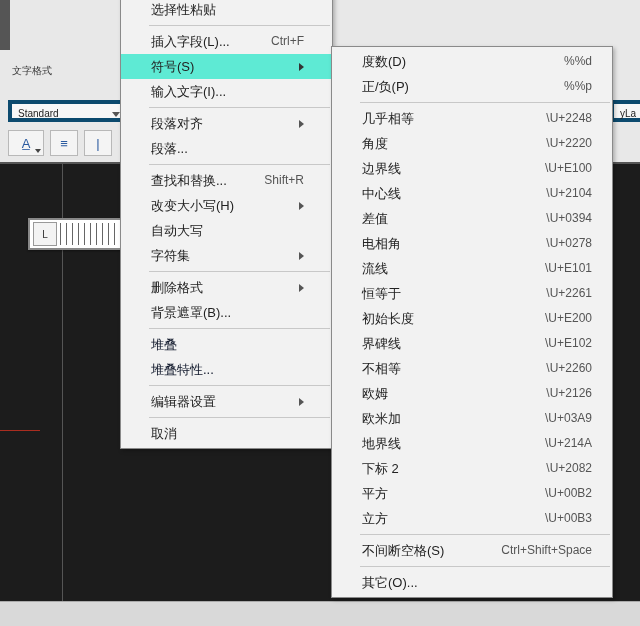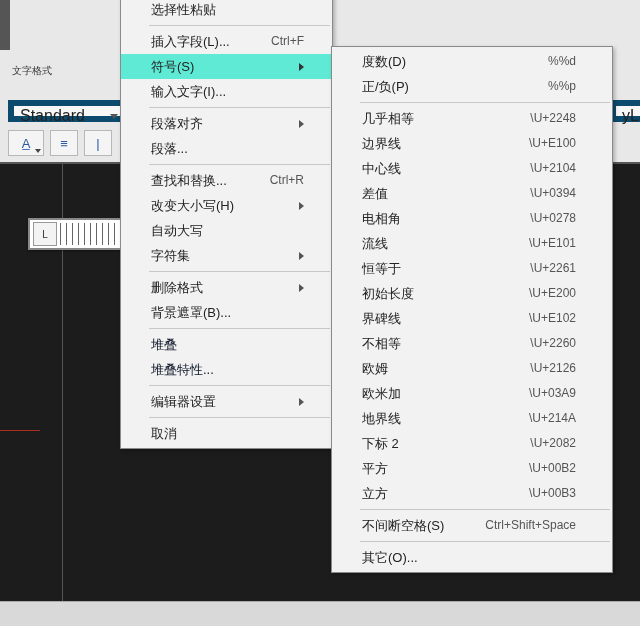--- a/index.html
+++ b/index.html
@@ -1,21 +1,21 @@
 <!DOCTYPE html>
 <html><head>
 <meta charset="utf-8">
 <style>
   html,body{margin:0;padding:0;font-family:"Microsoft YaHei","SimSun",Arial,sans-serif;font-size:13px;background:#3a3a3a;overflow:hidden}
   .stage{position:relative;width:640px;height:626px;background:#404040}
   
   .top-band{position:absolute;left:0;top:0;width:640px;height:162px;background:#e8e8e8}
   .top-band .edge{position:absolute;left:0;top:0;width:10px;height:50px;background:#555}
   .panel-lbl{position:absolute;left:12px;top:64px;color:#333;font-size:10px}
-  .combo{position:absolute;height:22px;background:#f7f7f7;border:6px solid #0c4a6e;box-sizing:border-box;font-size:16px;line-height:20px;padding:0 16px 0 6px;color:#222}
+  .combo{position:absolute;height:22px;background:#f7f7f7;border:4px solid #0c4a6e;box-sizing:border-box;font-size:10px;line-height:20px;padding:0 16px 0 6px;color:#222}
   .combo::after{content:"";position:absolute;right:4px;top:8px;border-left:4px solid transparent;border-right:4px solid transparent;border-top:5px solid #555}
   #combo1{left:8px;top:100px;width:120px}
   #combo2{left:610px;top:100px;width:60px}
   .tool-row{position:absolute;left:8px;top:128px;height:30px;display:flex;align-items:center;gap:6px}
   .tbtn{width:26px;height:24px;border:1px solid #b8b8b8;background:#f4f4f4;display:flex;align-items:center;justify-content:center;font-size:13px;color:#2a5aa0;position:relative}
   .tbtn .dd{position:absolute;right:2px;bottom:2px;border-left:3px solid transparent;border-right:3px solid transparent;border-top:4px solid #444}
   .tbtn.wide{width:34px}
   
   .dark{position:absolute;left:0;top:162px;width:640px;height:438px;background:#1c1c1c;border-top:2px solid #555}
   .dark .vline{position:absolute;left:62px;top:0;width:0;height:438px;border-left:1px solid #555}
@@ -29,21 +29,21 @@
   .menu{position:absolute;background:#f2f2f2;border:1px solid #8a8a8a;box-shadow:2px 2px 4px rgba(0,0,0,.25);padding:2px 0;min-width:210px}
   .mi{height:25px;line-height:25px;padding:0 28px 0 30px;color:#222;white-space:nowrap;display:flex;justify-content:space-between;align-items:center}
   .mi.hover{background:#5eead4}
   .mi.disabled{color:#0f172a}
   .mi .shc{color:#555;font-size:12px;margin-left:32px}
   .mi.sub::after{content:"";border-top:4px solid transparent;border-bottom:4px solid transparent;border-left:5px solid #555;margin-left:10px}
   .mi.hover.sub::after{border-left-color:#333}
   .msep{height:0;border-top:1px solid #c8c8c8;margin:3px 2px 3px 28px}
   #menu1{left:120px;top:-6px;width:211px}
   #menu2{left:331px;top:46px;width:280px}
-  #menu2 .mi{padding-right:36px}
+  #menu2 .mi{padding-right:20px}
   #menu2 .mi .shc{margin-left:auto}
 </style>
 </head>
 <body>
 
 <div class="stage">
 
   <div class="top-band">
     <div class="edge"></div>
     <div class="panel-lbl">文字格式</div>
@@ -93,21 +93,21 @@
       <div class="msep"></div>
       <div class="mi sub">
         <span>段落对齐</span>
       </div>
       <div class="mi">
         <span>段落...</span>
       </div>
       <div class="msep"></div>
       <div class="mi">
         <span>查找和替换...</span>
-        <span class="shc">Ctrl+R</span>
+        <span class="shc">Shift+R</span>
       </div>
       <div class="mi sub">
         <span>改变大小写(H)</span>
       </div>
       <div class="mi">
         <span>自动大写</span>
       </div>
       <div class="mi sub">
         <span>字符集</span>
       </div>
@@ -143,20 +143,24 @@
       <div class="mi">
         <span>正/负(P)</span>
         <span class="shc">%%p</span>
       </div>
       <div class="msep"></div>
       <div class="mi">
         <span>几乎相等</span>
         <span class="shc">\U+2248</span>
       </div>
       <div class="mi">
+        <span>角度</span>
+        <span class="shc">\U+2220</span>
+      </div>
+      <div class="mi">
         <span>边界线</span>
         <span class="shc">\U+E100</span>
       </div>
       <div class="mi">
         <span>中心线</span>
         <span class="shc">\U+2104</span>
       </div>
       <div class="mi">
         <span>差值</span>
         <span class="shc">\U+0394</span>

